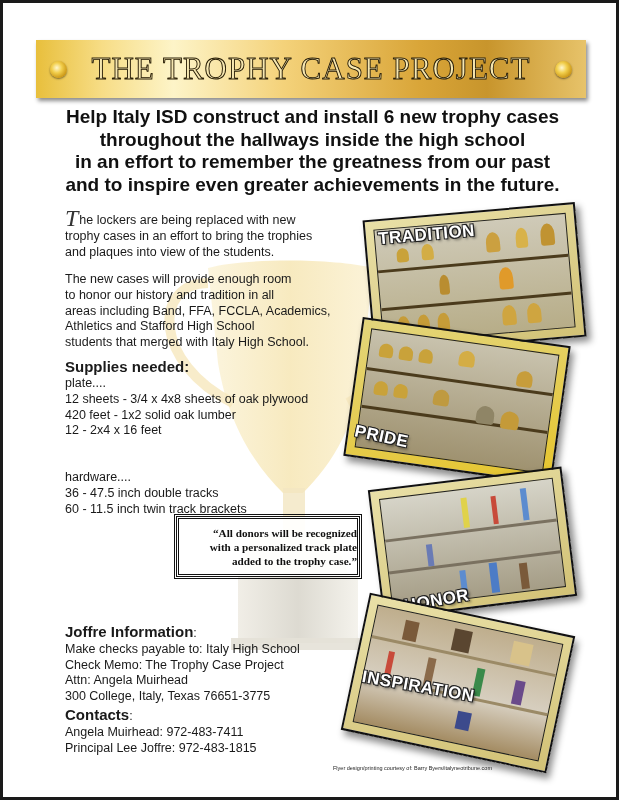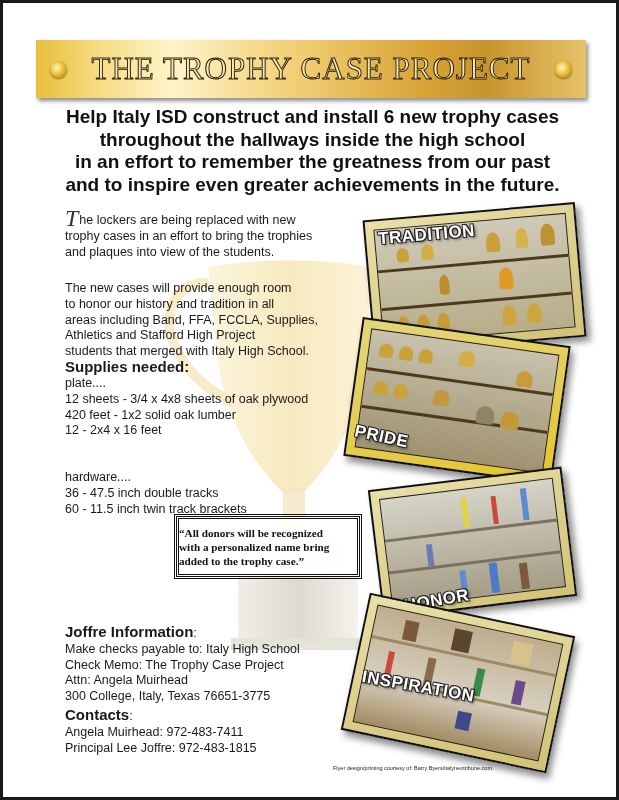--- a/index.html
+++ b/index.html
@@ -45,31 +45,31 @@
     position: absolute; left: 62px; width: 300px; font-size: 12.5px; line-height: 15.8px; color: #1a1a1a;
   }
   .col .line { white-space: nowrap; }
   .dropcap {
     font-family: "Liberation Serif", "DejaVu Serif", serif; font-style: italic;
     font-size: 24px; line-height: 14px; color: #333; vertical-align: -2px; margin-right: 1px;
   }
   .section-title { font-weight: bold; font-size: 15px; line-height: 18px; }
 
   .intro { top: 208px; }
-  .intro2 { top: 278px; }
+  .intro2 { top: 269px; }
   .supplies { top: 355px; }
   .hardware { top: 467px; }
   .glass { top: 530px; }
   .payment { top: 620px; }
 
   .donor-box {
     position: absolute; left: 173px; top: 513px; width: 184px; height: 61px;
     border: 3px double #111; outline: 1px solid #111; outline-offset: 1px;
     background: rgba(255,255,255,0.92);
-    display: flex; flex-direction: column; align-items: flex-start; justify-content: center;
+    display: flex; flex-direction: column; align-items: flex-end; justify-content: center;
     font-family: "Liberation Serif", "DejaVu Serif", serif; font-weight: bold;
     font-size: 11.2px; line-height: 14px; text-align: center; color: #111;
   }
 
   
   .photo {
     position: absolute; border: 2px solid #111;
     box-shadow: 4px 5px 7px rgba(0,0,0,0.45);
     background: linear-gradient(160deg, #e9e0a7 0%, #d2c276 100%);
     overflow: hidden;
@@ -141,43 +141,43 @@
 
   <div class="col intro">
     <div class="line"><span class="dropcap">T</span><span>he lockers are being replaced with new</span></div>
     <div class="line">trophy cases in an effort to bring the trophies</div>
     <div class="line">and plaques into view of the students.</div>
   </div>
 
   <div class="col intro2">
     <div class="line">The new cases will provide enough room</div>
     <div class="line">to honor our history and tradition in all</div>
-    <div class="line">areas including Band, FFA, FCCLA, Supplies,</div>
-    <div class="line">Athletics and Stafford High Project</div>
+    <div class="line">areas including Band, FFA, FCCLA, Academics,</div>
+    <div class="line">Athletics and Stafford High School</div>
     <div class="line">students that merged with Italy High School.</div>
   </div>
 
   <div class="col supplies">
     <div class="section-title">Supplies needed:</div>
     <div class="line">plate....</div>
     <div class="line">12 sheets - 3/4 x 4x8 sheets of oak plywood</div>
     <div class="line">420 feet - 1x2 solid oak lumber</div>
     <div class="line">12 - 2x4 x 16 feet</div>
   </div>
 
   <div class="col hardware">
     <div class="line">hardware....</div>
     <div class="line">36 - 47.5 inch double tracks</div>
     <div class="line">60 - 11.5 inch twin track brackets</div>
   </div>
 
 
   <div class="donor-box">
     <div>“All donors will be recognized</div>
-    <div>with a personalized name bring</div>
+    <div>with a personalized track plate</div>
     <div>added to the trophy case.”</div>
   </div>
 
   <div class="col payment">
     <div class="line"><span class="section-title">Joffre Information</span><span>:</span></div>
     <div class="line">Make checks payable to: Italy High School</div>
     <div class="line">Check Memo:  The Trophy Case Project</div>
     <div class="line">Attn: Angela Muirhead</div>
     <div class="line">300 College, Italy, Texas 76651-3775</div>
     <div class="line" style="margin-top:1px"><span class="section-title">Contacts</span><span>:</span></div>

